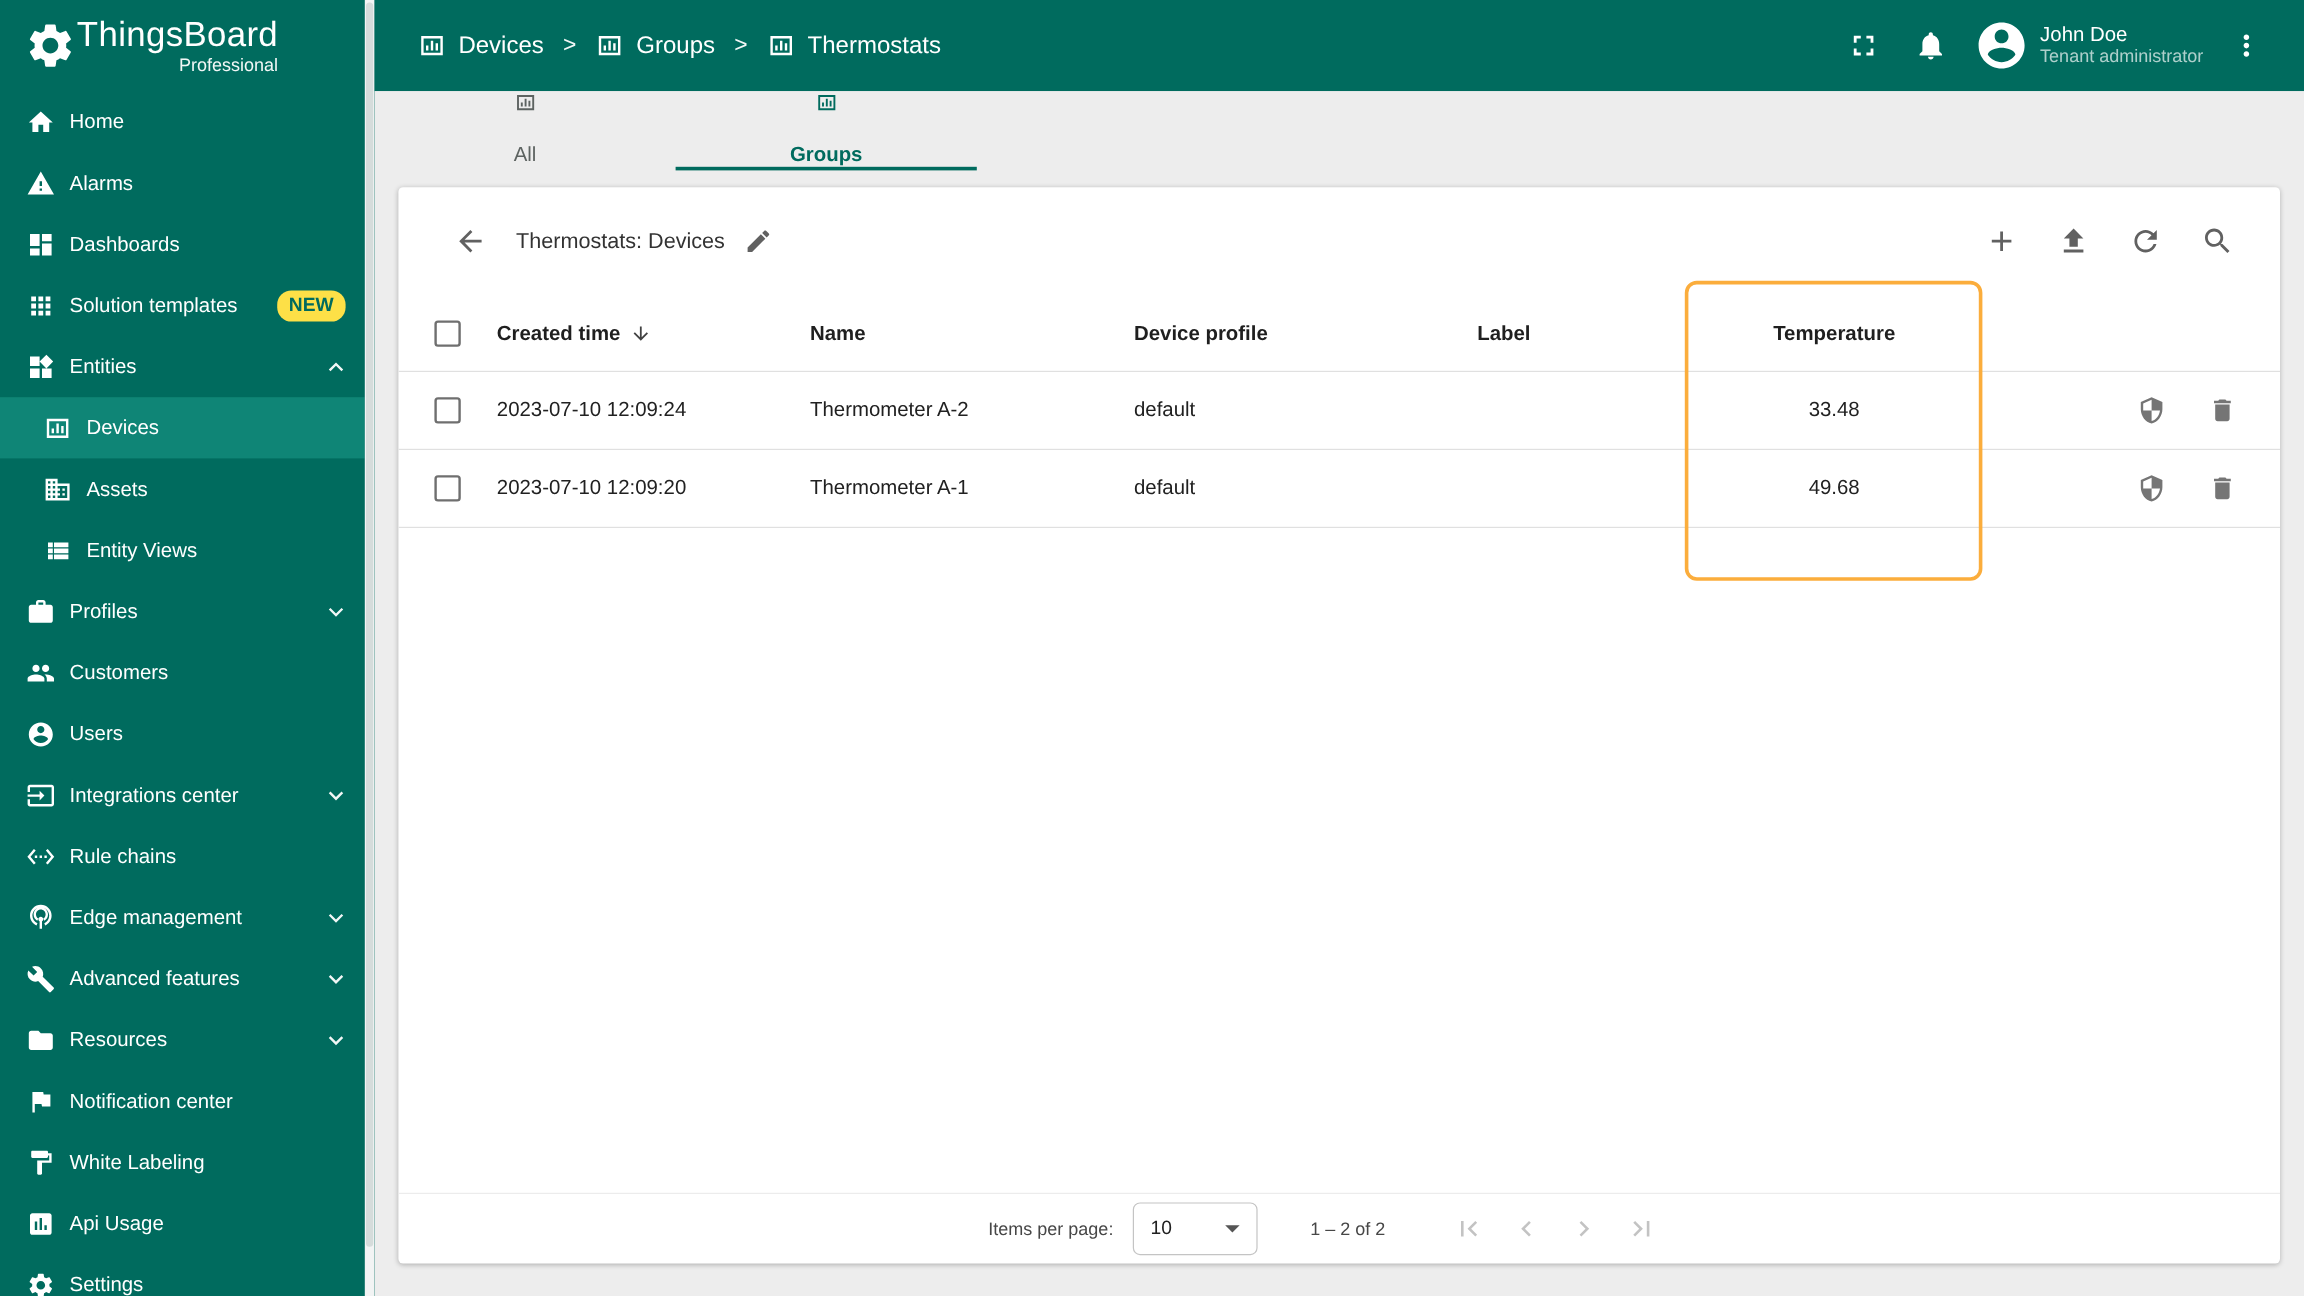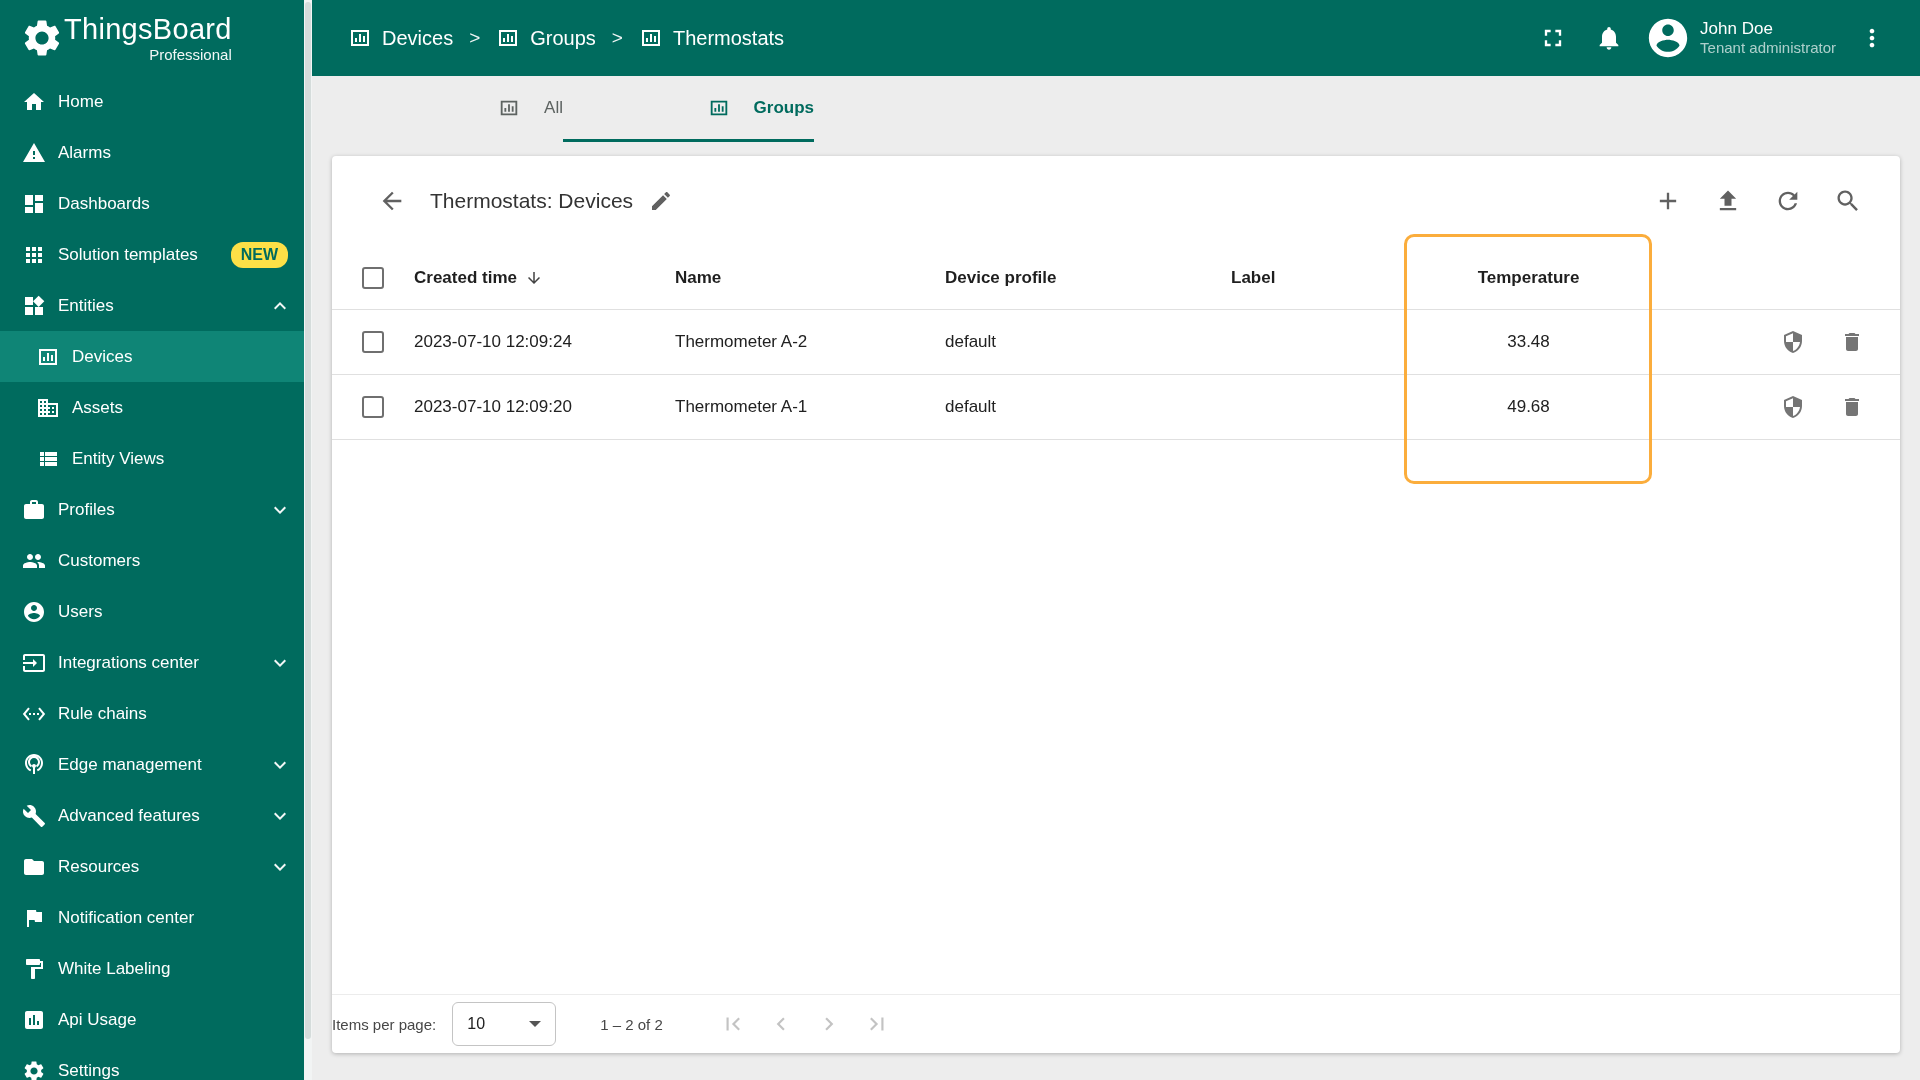--- a/index.html
+++ b/index.html
@@ -46,48 +46,48 @@
   .icon-btn { border:none; background:transparent; display:inline-flex; align-items:center;
     justify-content:center; cursor:pointer; color:#fff; width:48px; height:48px; border-radius:50%; padding:0; }
   .avatar { width:46px; height:46px; color:#fff; }
   .user-chip { display:flex; align-items:center; gap:9px; cursor:pointer; padding:0 4px; }
   .user-name { font-size:17px; line-height:1.25; }
   .user-role { font-size:15px; line-height:1.25; color:rgba(255,255,255,.68); }
 
   
   .content { flex:1; display:flex; flex-direction:column; background:#ededed; overflow:hidden; }
   .tabbar { display:flex; height:66px; min-height:66px; }
-  .tab { width:251px; display:flex; align-items:center; justify-content:flex-end; gap:24px;
-    font-size:17px; color:#5d6361; cursor:pointer; border-bottom:3px solid transparent; }
+  .tab { width:251px; display:flex; align-items:center; justify-content:space-between; gap:24px;
+    font-size:17px; color:#5d6361; cursor:pointer; border-bottom:3px solid transparent;flex-direction:column; }
   .tab.active { color:var(--teal); border-bottom-color:var(--teal); font-weight:bold; }
 
   .card { flex:1; margin:14px 20px 27px 20px; background:#fff; border-radius:4px;
     box-shadow:0 1px 4px rgba(0,0,0,.25); display:flex; flex-direction:column; position:relative; overflow:hidden; }
   .card-toolbar { height:90px; min-height:90px; display:flex; align-items:center; padding:0 28px 0 36px; }
-  .card-title { font-size:21px; font-weight:400; color:#333; margin:0 4px 0 14px; }
+  .card-title { font-size:18px; font-weight:400; color:#333; margin:0 4px 0 14px; }
   .gray { color:#616161; }
   .toolbar-spacer { flex:1; }
   .toolbar-right { display:flex; align-items:center; gap:12px; }
 
   
   .trow-grid { display:grid; grid-template-columns:82px 261px 270px 286px 175px 245px 1fr; align-items:center; }
   .thead { height:64px; min-height:64px; border-bottom:1px solid #e0e0e0; }
   .th { font-size:17px; font-weight:bold; color:#1f1f1f; display:flex; align-items:center; gap:8px; }
   .trow { height:65px; min-height:65px; border-bottom:1px solid #e0e0e0; font-size:17px; color:#212121; cursor:pointer; }
   .cell.center { display:flex; justify-content:center; text-align:center; }
   .cell-check { display:flex; padding-left:30px; }
   .checkbox { width:22px; height:22px; border:2px solid #6f6f6f; border-radius:3px; background:#fff; cursor:pointer; }
   .sort-icon { width:18px; height:18px; color:#424242; }
   .cell-actions { display:flex; justify-content:flex-end; gap:19px; padding-right:28px; }
   .row-btn { width:40px; height:40px; color:#757575; }
   .table-filler { flex:1; }
 
   
   .paginator { height:59px; min-height:59px; border-top:1px solid #ececec; display:flex;
-    align-items:center; justify-content:flex-start; padding-right:16px; font-size:15px; color:#474747; }
+    align-items:center; justify-content:center; padding-right:16px; font-size:15px; color:#474747; }
   .pg-select { width:104px; height:44px; border:1px solid #c4c4c4; border-radius:6px; display:flex;
     align-items:center; padding:0 14px; font-size:16px; color:#212121; margin:0 44px 0 16px; cursor:pointer; }
   .caret { margin-left:auto; width:0; height:0; border-left:6px solid transparent;
     border-right:6px solid transparent; border-top:6px solid #555; }
   .pg-range { margin-right:46px; }
   .pg-btn { width:48px; height:48px; color:#c3c3c3; }
   .pg-btn svg { width:26px; height:26px; }
 
   .col-highlight { position:absolute; left:1072px; top:78px; width:248px; height:250px;
     border:3px solid var(--highlight); border-radius:10px; pointer-events:none; }

